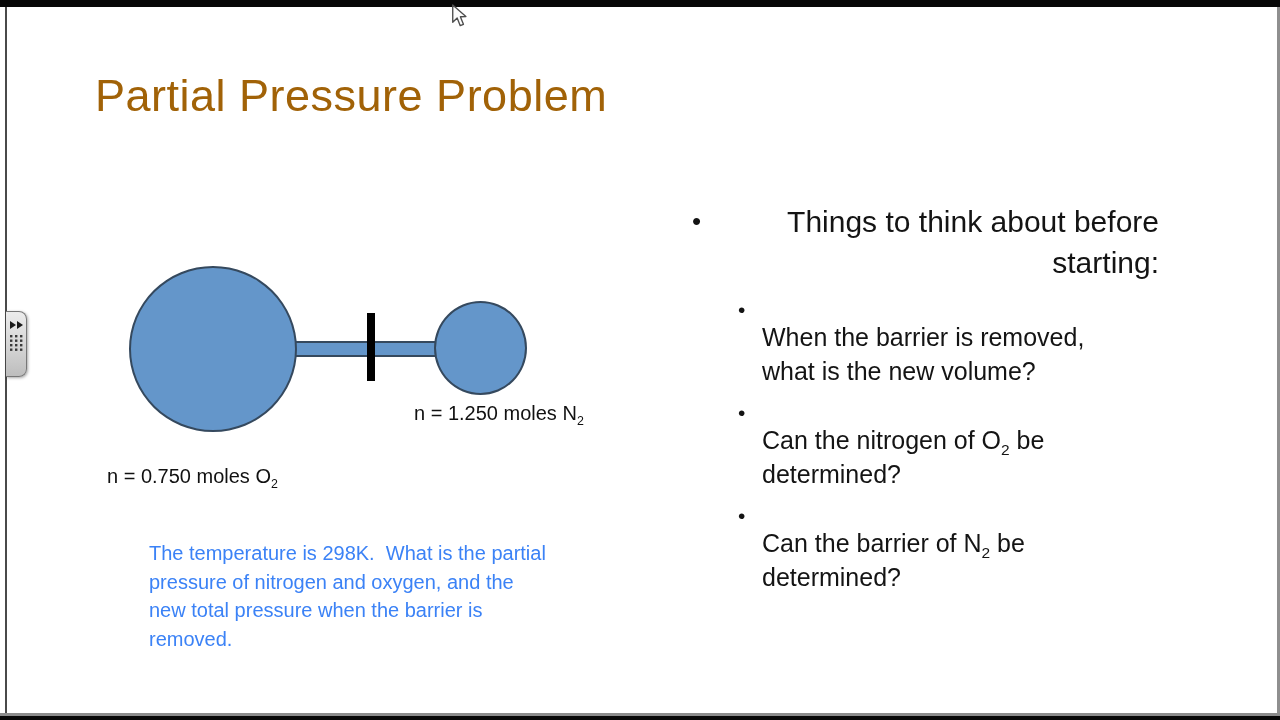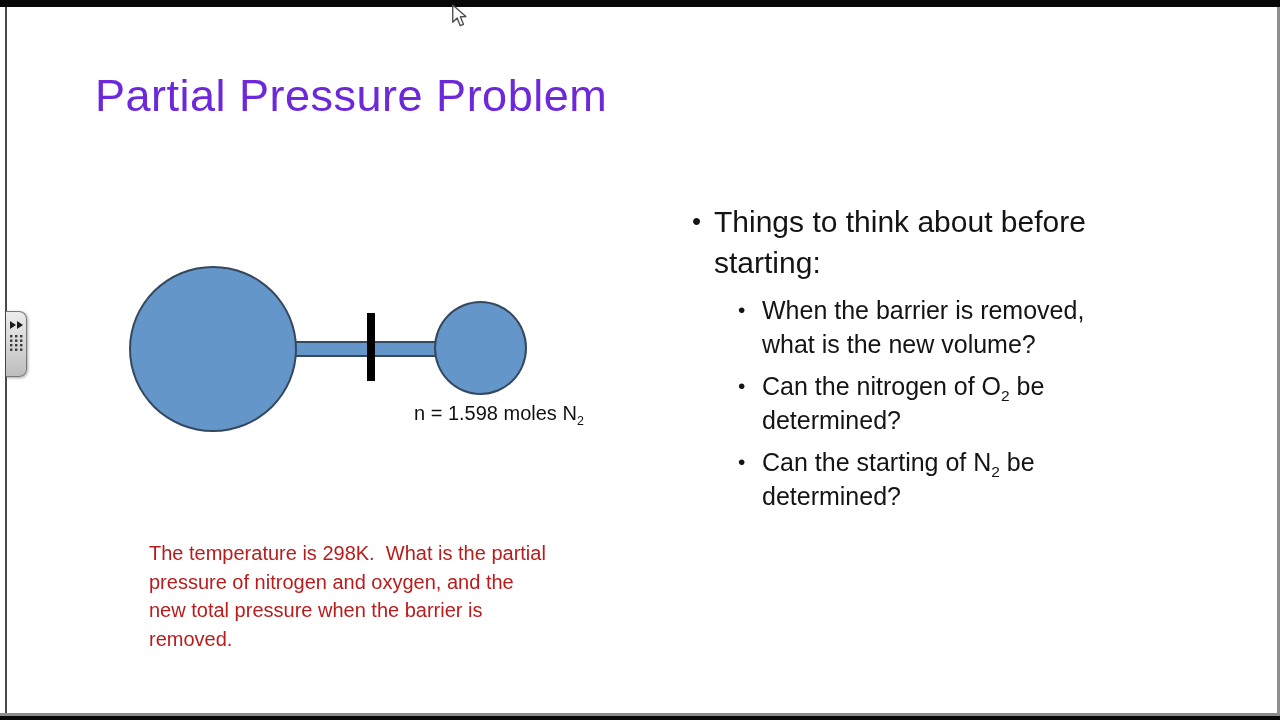--- a/index.html
+++ b/index.html
@@ -31,21 +31,21 @@
   }
   .edge-right {
     position: absolute; left: 1277px; top: 7px; width: 3px; height: 707px;
     background: #8f8f8f;
   }
 
   
   .title {
     position: absolute; left: 95px; top: 70px;
     font-size: 45px; font-weight: 300; letter-spacing: 0.5px;
-    color: #6d28d9; white-space: nowrap;
+    color: #a16207; white-space: nowrap;
   }
 
   
   .tube {
     position: absolute; left: 294px; top: 341px; width: 144px; height: 16px;
     border: 2px solid #35495e; z-index: 1;
   }
   .flask-large {
     position: absolute; left: 129px; top: 266px; width: 168px; height: 166px;
     border-radius: 50%; border: 2px solid #35495e; z-index: 2;
@@ -64,33 +64,33 @@
     position: absolute; font-size: 20px; line-height: 28px; color: #111;
     white-space: nowrap;
   }
   .label-right { left: 414px; top: 399px; }
   .label-left  { left: 107px; top: 462px; }
   sub { font-size: 62%; line-height: 0; }
 
   
   .question {
     position: absolute; left: 149px; top: 539px;
-    font-size: 20px; line-height: 28.5px; color: #b91c1c;
+    font-size: 20px; line-height: 28.5px; color: #3b82f6;
     white-space: pre-wrap;
   }
 
   
   .right-panel { position: absolute; left: 692px; top: 201px; width: 470px; }
   .main-item { display: flex; font-size: 30px; line-height: 41px; color: #141414; }
   .main-dot { width: 22px; flex: 0 0 22px; font-size: 26px; }
-  .main-text { width: 445px; }
+  .main-text { width: 445px; text-align: right; }
   .sub-list { margin-top: 10px; margin-left: 46px; }
   .sub-item { display: flex; font-size: 25px; line-height: 34px; color: #141414; margin-bottom: 8px; }
   .sub-dot { width: 24px; flex: 0 0 24px; font-size: 21px; line-height: 34px; }
-  .sub-text { width: 382px; }
+  .sub-text { width: 382px; margin-top: 27px; }
 
   
   .side-tab {
     position: absolute; left: 6px; top: 311px; width: 21px; height: 66px;
     background: linear-gradient(180deg, #ececec 0%, #d2d2d2 60%, #bdbdbd 100%);
     border: 1px solid #777; border-left: none;
     border-radius: 0 8px 8px 0;
     box-shadow: 1px 1px 3px rgba(0,0,0,0.35);
     z-index: 5; cursor: pointer;
     display: flex; flex-direction: column; align-items: center; padding-top: 9px;
@@ -116,24 +116,25 @@
 <div class="bar-bottom"></div>
 
 <h1 class="title">Partial Pressure Problem</h1>
 
 <div class="tube" id="tube" style="background: rgb(100, 150, 202); border-color: rgb(53, 73, 94);"></div>
 <div class="flask-large" id="flaskLarge" style="background: rgb(100, 150, 202); border-color: rgb(53, 73, 94);"></div>
 <div class="flask-small" id="flaskSmall" style="background: rgb(100, 150, 202); border-color: rgb(53, 73, 94);"></div>
 <div class="barrier" id="barrier" style="background: rgb(0, 0, 0);"></div>
 
 <div class="flask-label label-right">
-  <div><span>n = 1.598 moles N</span><sub>2</sub></div>
+  <div><span>n = 1.250 moles N</span><sub>2</sub></div>
 </div>
 
 <div class="flask-label label-left">
+  <div><span>n = 0.750 moles O</span><sub>2</sub></div>
 </div>
 
 <p class="question">The temperature is 298K.  What is the partial
 pressure of nitrogen and oxygen, and the
 new total pressure when the barrier is
 removed.</p>
 
 <div class="right-panel">
   <div class="main-item">
     <span class="main-dot">•</span>
@@ -143,21 +144,21 @@
     <div class="sub-item">
       <span class="sub-dot">•</span>
       <span class="sub-text"><span>When the barrier is removed, what is the new volume?</span><sub></sub><span></span></span>
     </div>
     <div class="sub-item">
       <span class="sub-dot">•</span>
       <span class="sub-text"><span>Can the nitrogen of O</span><sub>2</sub><span> be determined?</span></span>
     </div>
     <div class="sub-item">
       <span class="sub-dot">•</span>
-      <span class="sub-text"><span>Can the starting of N</span><sub>2</sub><span> be determined?</span></span>
+      <span class="sub-text"><span>Can the barrier of N</span><sub>2</sub><span> be determined?</span></span>
     </div>
   </div>
 </div>
 
 <div class="side-tab">
   <span class="tab-arrows">
     <span class="tri"></span>
       <span class="tri"></span>
   </span>
   <span class="tab-grid">

